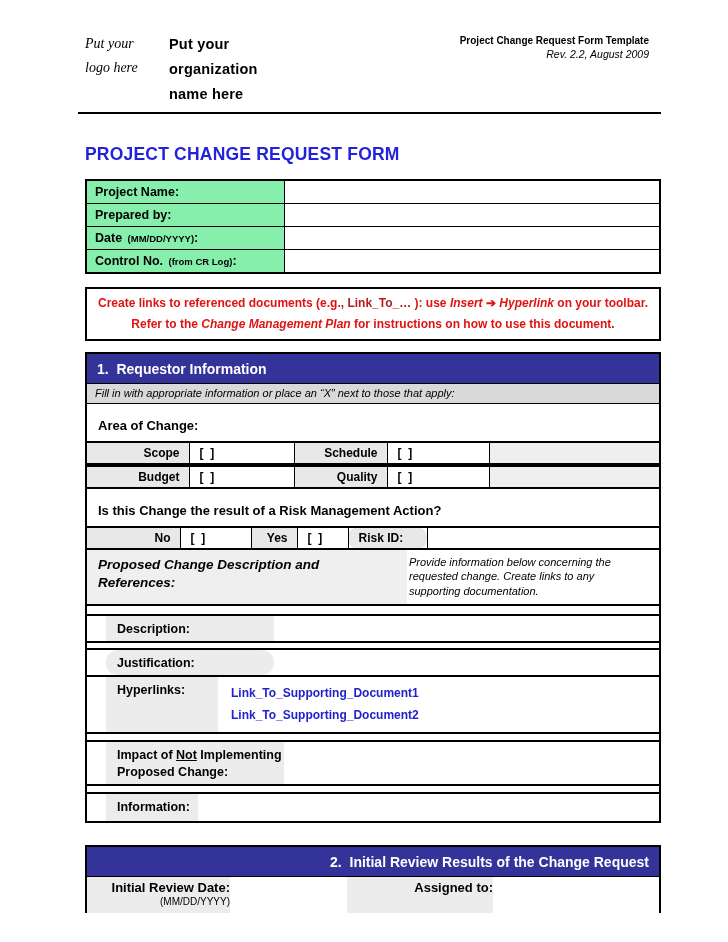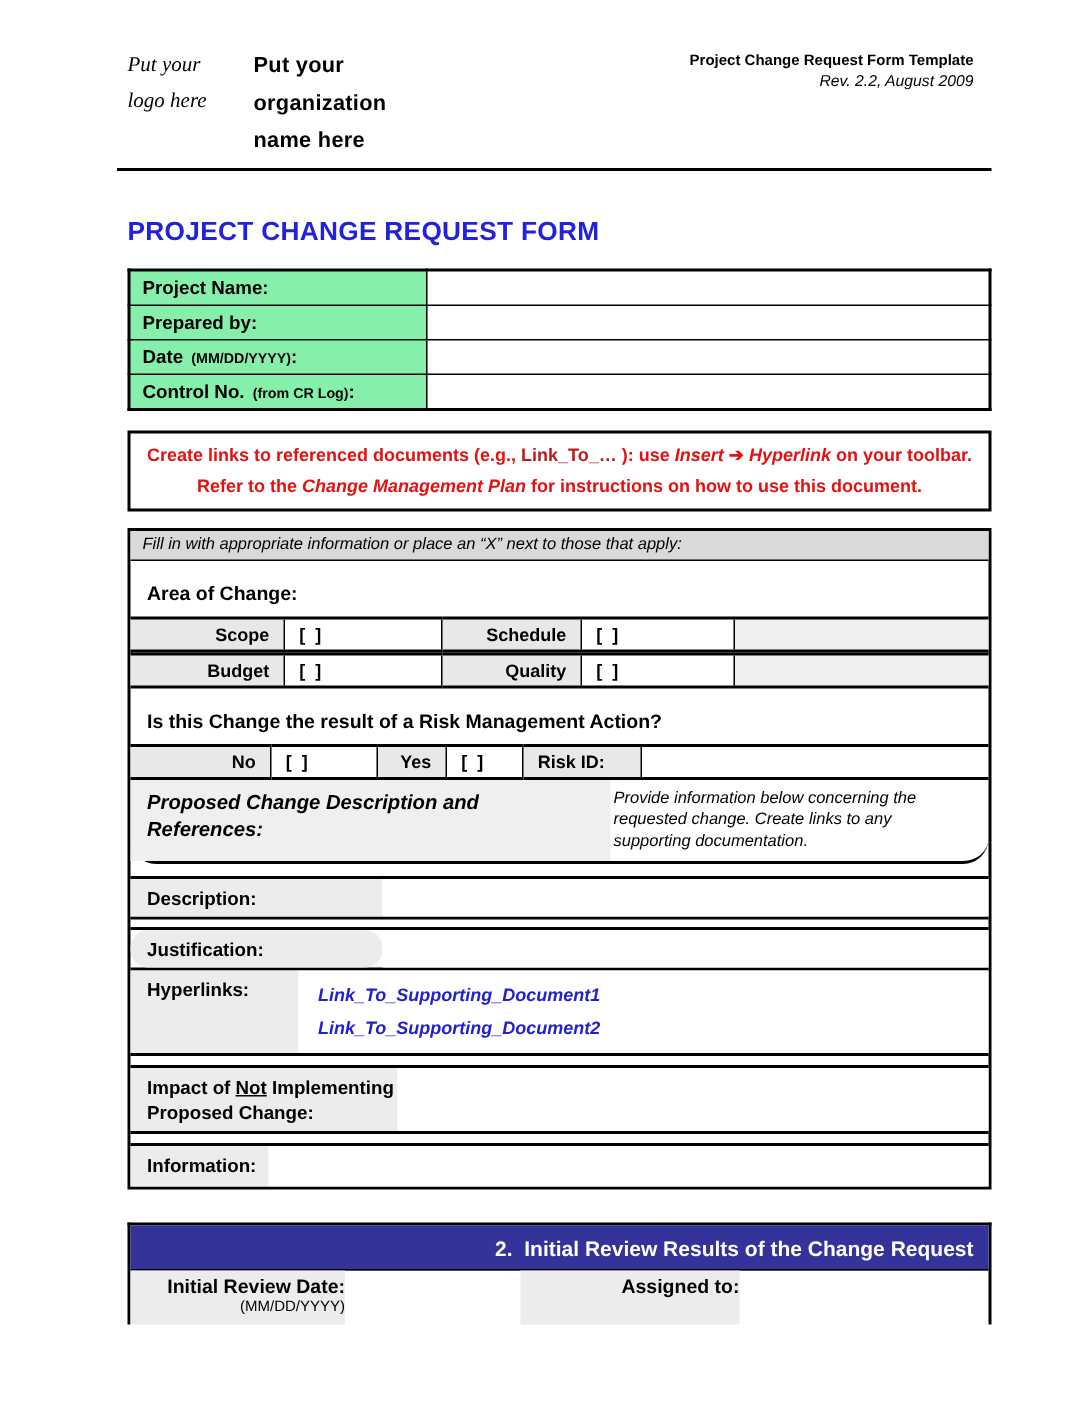--- a/index.html
+++ b/index.html
@@ -42,36 +42,36 @@
 
   .sub-heading { font-weight:bold; font-size:13px; margin:14px 0 8px 11px; }
 
   .strip { border-collapse:collapse; width:100%; table-layout:fixed; }
   .strip td { border-top:2px solid #000; border-bottom:2px solid #000; border-right:1px solid #000;
               height:18px; font-size:12px; font-weight:bold; }
   .strip td:last-child { border-right:none; }
   .lbl-cell { background:#E8E8E8; text-align:right; padding-right:9px; }
   .box-cell { background:#fff; text-align:left; padding-left:10px; white-space:pre; }
   .fill-cell { background:#EFEFEF; }
-  .riskid-cell { background:#E8E8E8; text-align:left; padding-left:10px; }
-
-  .proposed-row { display:flex; border-bottom:2px solid #000;border-radius:17px; }
+  .riskid-cell { background:#E8E8E8; text-align:left; padding-left:10px;border-radius:10px; }
+
+  .proposed-row { display:flex; border-bottom:2px solid #000; }
   .proposed-left { width:320px; background:#EFEFEF; font-weight:bold; font-style:italic; font-size:13.5px;
                    line-height:1.35; padding:6px 28px 8px 11px; box-sizing:border-box; }
   .proposed-right { flex:1; font-style:italic; font-size:11px; line-height:1.3; padding:5px 12px 6px 2px; }
 
   .row-box { display:flex; border-top:2px solid #000; border-bottom:2px solid #000; min-height:24px; }
   .row-box.no-top { border-top:none; }
   .row-box.no-bottom { border-bottom:none; }
   .row-label { background:#ECECEC; font-weight:bold; font-size:12.5px; padding:5px 0 4px 11px;
-               box-sizing:border-box; line-height:1.3; }
+               box-sizing:border-box; line-height:1.3;margin-left:19px; }
   .w-desc { width:168px; } .w-just { width:168px;border-radius:12px; } .w-hyp { width:112px; } .w-imp { width:178px; } .w-alt { width:92px; }
   .row-value { flex:1; background:#fff; }
   .mt8 { margin-top:8px; } .mt5 { margin-top:5px; } .mt6 { margin-top:6px; }
-  .links-cell { padding:5px 16px 6px 13px;font-style:italic; }
+  .links-cell { padding:5px 16px 6px 13px; }
   .doc-link { display:block; color:#2222CC; font-weight:bold; font-size:12px; line-height:22px; cursor:pointer; }
   .uline { text-decoration:underline; }
 
   
   .section2 { border:2px solid #000; border-bottom:none; margin-top:22px;text-align:right; }
   .s2-row { display:flex; height:36px; }
   .s2-cell1 { width:143px; background:#ECECEC; padding:3px 0 0 10px; box-sizing:border-box; }
   .s2-main { font-weight:bold; font-size:13px; }
   .s2-small { font-size:10px; padding-left:14px; margin-top:1px; }
   .s2-gap { width:117px; }
@@ -122,20 +122,21 @@
     </tr>
   </tbody>
     </table>
 
   <div class="notice">
     <div class="line1"><span>Create links to referenced documents (e.g., </span><span class="link-sample">Link_To_…</span><span> ): use </span><span class="em">Insert</span><span> ➔ </span><span class="em">Hyperlink</span><span> on your toolbar.</span></div>
     <div class="line2"><span>Refer to the </span><span class="em">Change Management Plan</span><span> for instructions on how to use this document.</span></div>
   </div>
 
   <div class="section">
+    <div class="section-bar">1.  Requestor Information</div>
     <div class="note-row">Fill in with appropriate information or place an “X” next to those that apply:</div>
 
     <div class="sub-heading">Area of Change:</div>
 
     <table class="strip">
       <colgroup>
           <col style="width:102px">
           <col style="width:105px">
           <col style="width:93px">
           <col style="width:102px">

